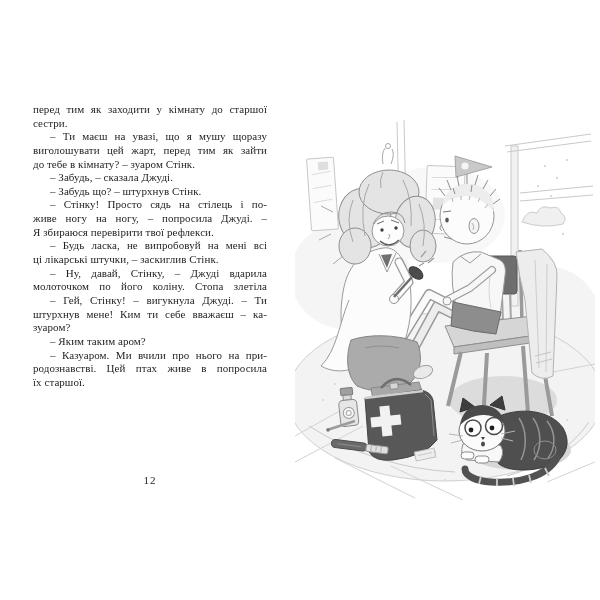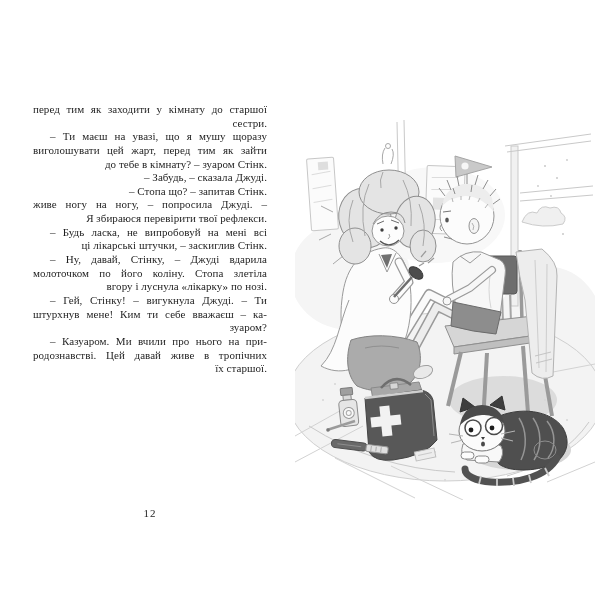--- a/index.html
+++ b/index.html
@@ -13,59 +13,60 @@
   }
   #book-page{position:absolute;inset:0;background:var(--paper);}
   
   #text-column{
     position:absolute;left:33px;top:103px;width:234px;
     color:var(--ink);
   }
   .line{
     font-size:11px;line-height:13.65px;height:13.65px;
     white-space:nowrap;letter-spacing:0.05px;
-    text-align:right;color:var(--ink);
+    text-align:left;color:var(--ink);
   }
   .line.just{white-space:normal;text-align:justify;text-align-last:justify;}
   .line.indent{text-indent:17px;}
   #page-number{
     position:absolute;left:33px;top:474px;width:234px;
-    text-align:center;font-size:11px;color:var(--ink);letter-spacing:1px;margin-top:33px;
+    text-align:center;font-size:11px;color:var(--ink);letter-spacing:1px;
   }
   
   #illustration{
     position:absolute;left:295px;top:100px;width:300px;height:400px;
   }
   svg{display:block;}
 </style>
 </head>
 <body>
 
 <div id="book-page">
 
   <div id="text-column">
       <div class="line just">перед тим як заходити у кімнату до старшої</div>
       <div class="line">сестри.</div>
       <div class="line just indent">– Ти маєш на увазі, що я мушу щоразу</div>
       <div class="line just">виголошувати цей жарт, перед тим як зайти</div>
       <div class="line">до тебе в кімнату? – зуаром Стінк.</div>
       <div class="line indent">– Забудь, – сказала Джуді.</div>
-      <div class="line indent">– Стопа що? – запитав Стінк.</div>
+      <div class="line indent">– Забудь що? – штурхнув Стінк.</div>
+      <div class="line just indent">– Стінку! Просто сядь на стілець і по-</div>
       <div class="line just">живе ногу на ногу, – попросила Джуді. –</div>
       <div class="line">Я збираюся перевірити твої рефлекси.</div>
       <div class="line just indent">– Будь ласка, не випробовуй на мені всі</div>
       <div class="line">ці лікарські штучки, – заскиглив Стінк.</div>
       <div class="line just indent">– Ну, давай, Стінку, – Джуді вдарила</div>
       <div class="line just">молоточком по його коліну. Стопа злетіла</div>
-      <div class="line">вгору і луснула «лікарку» по нозі.</div>
       <div class="line just indent">– Гей, Стінку! – вигукнула Джуді. – Ти</div>
       <div class="line just">штурхнув мене! Ким ти себе вважаєш – ка-</div>
       <div class="line">зуаром?</div>
+      <div class="line indent">– Яким таким аром?</div>
       <div class="line just indent">– Казуаром. Ми вчили про нього на при-</div>
-      <div class="line just">родознавстві. Цей давай живе в тропічних</div>
+      <div class="line just">родознавстві. Цей птах живе в попросила</div>
       <div class="line">їх старшої.</div>
     </div>
 
   <div id="page-number">12</div>
 
   <div id="illustration" role="img" aria-label="Олівцевий малюнок: Джуді в білому лікарському халаті б'є молоточком по коліну Стінка, який сидить на дерев'яному стільці з рушником на спинці; на килимку відкрита лікарська сумка з хрестом, пляшечка, інструменти та здивований кіт.">
     <svg width="300" height="400" viewBox="0 0 300 400" xmlns="http://www.w3.org/2000/svg">
 
       <g>
         <ellipse cx="55" cy="175" rx="60" ry="55" fill="#f5f5f5"></ellipse>

